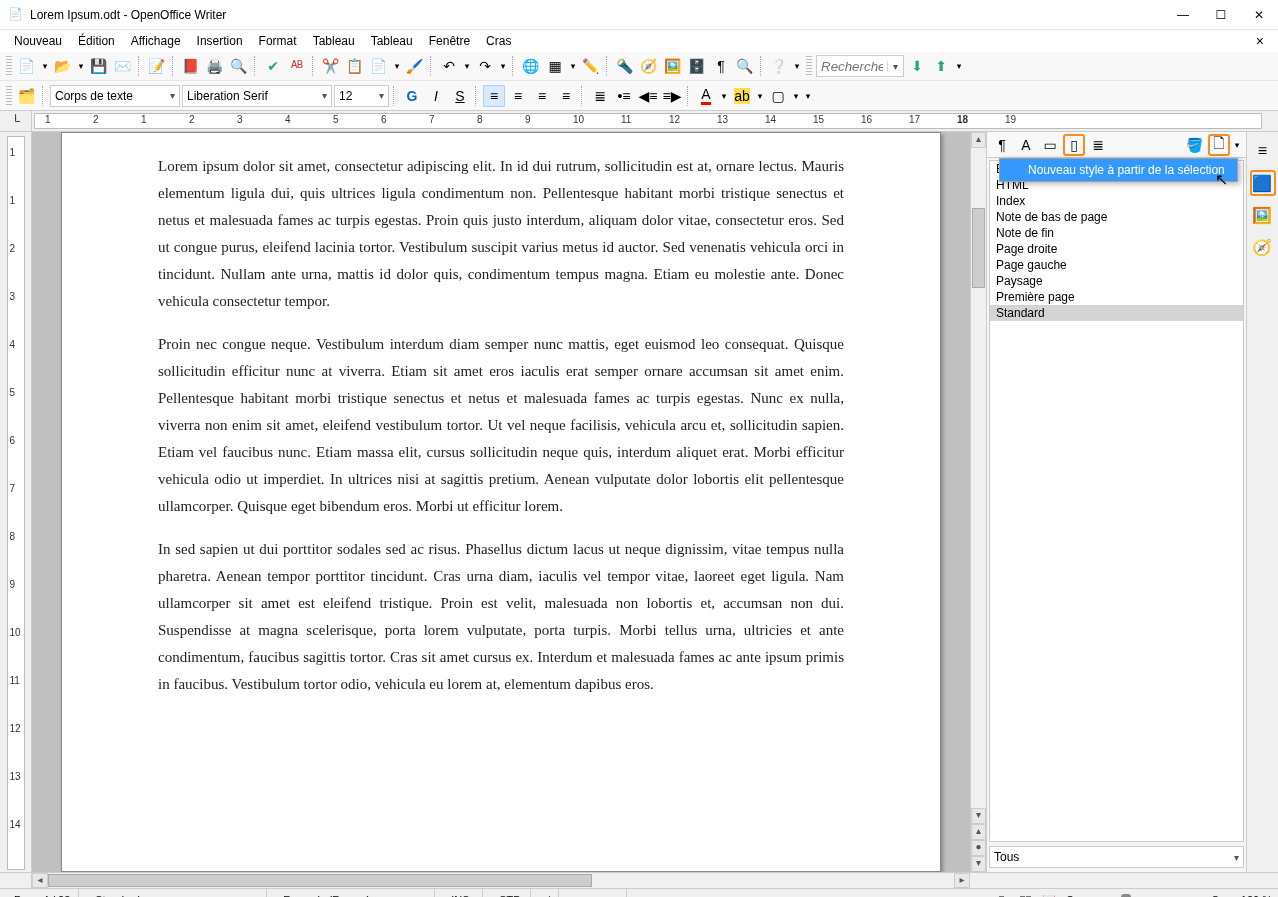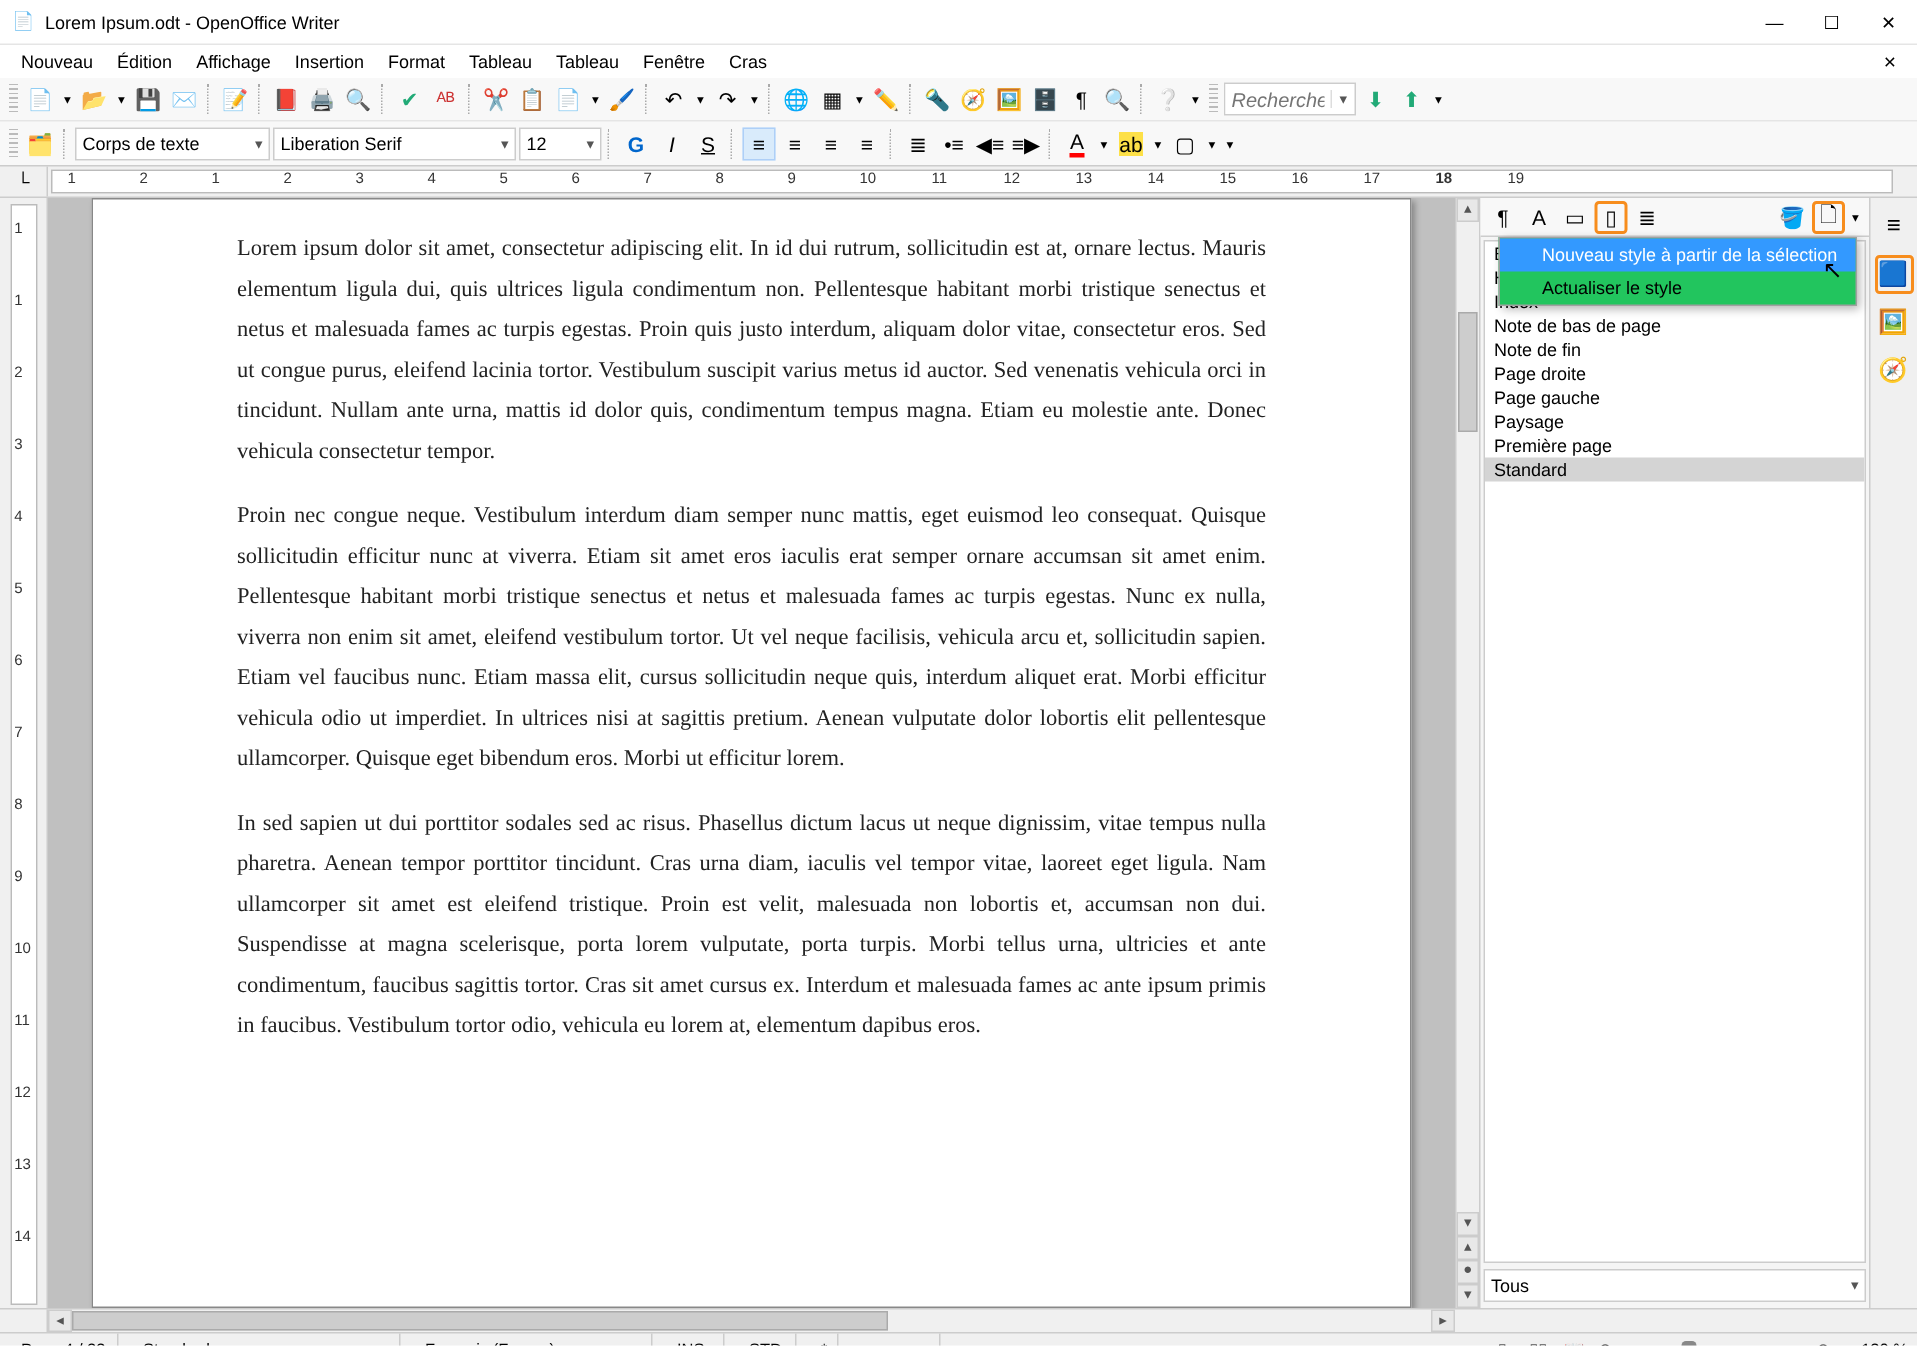--- a/index.html
+++ b/index.html
@@ -16,21 +16,21 @@
 .tbtn{width:22px;height:22px;display:flex;align-items:center;justify-content:center;border:1px solid transparent;cursor:pointer;font-size:14px;}
 .tsep{width:4px;height:20px;border-left:1px dotted #aaa;margin:0 2px;}
 .tgrip{width:6px;height:20px;background:repeating-linear-gradient(to bottom,#bbb 0,#bbb 1px,transparent 1px,transparent 3px);margin:0 2px;cursor:move;}
 .search-box{display:flex;align-items:center;border:1px solid #ccc;height:22px;background:#fff;}
 .search-box input{border:none;outline:none;font-style:italic;color:#888;width:70px;padding:0 4px;height:20px;}
 .search-box .dd{width:16px;text-align:center;font-size:10px;color:#555;cursor:pointer;border-left:1px solid #ddd;}
 .fmt-toolbar{height:30px;display:flex;align-items:center;padding:2px 4px;gap:2px;background:#f8f8f8;border-top:1px solid #e5e5e5;}
 .combo{height:22px;border:1px solid #ccc;background:#fff;display:flex;align-items:center;padding:0 4px;cursor:pointer;}
 .combo .dd{margin-left:auto;font-size:10px;color:#555;}
 .combo.style{width:130px;}
-.combo.font{width:162px;}
+.combo.font{width:150px;}
 .combo.size{width:55px;}
 .ruler-area{height:22px;display:flex;background:#f0f0f0;border-top:1px solid #ccc;border-bottom:1px solid #ccc;}
 .ruler-corner{width:32px;border-right:1px solid #ccc;display:flex;align-items:center;justify-content:center;}
 .ruler-h{flex:1;position:relative;background:#fff;margin:2px 16px 2px 2px;border:1px solid #bbb;overflow:hidden;}
 .ruler-h .tick{position:absolute;top:0;font-size:10px;color:#333;}
 .main-area{display:flex;height:740px;position:relative;}
 .ruler-v{width:32px;background:#f0f0f0;border-right:1px solid #ccc;display:flex;flex-direction:column;align-items:center;padding-top:2px;}
 .ruler-v-inner{width:18px;background:#fff;border:1px solid #bbb;flex:1;margin:0 2px 2px 2px;position:relative;overflow:hidden;}
 .ruler-v-inner .vtick{position:absolute;left:2px;font-size:10px;color:#333;}
 .doc-view{flex:1;background:#c0c0c0;overflow:hidden;position:relative;}
@@ -265,21 +265,20 @@
       <span class="tbtn hl-box">▯</span>
       <span class="tbtn">≣</span>
       <span class="spacer"></span>
       <span class="tbtn">🪣</span>
       <span class="tbtn hl-box">🗋</span>
       <span class="tbtn" style="width:10px;font-size:9px;">▾</span>
     </div>
 
     <div class="context-menu" style="top:26px;left:12px;">
       <div class="mitem hl">Nouveau style à partir de la sélection</div>
-      <div class="mitem">Actualiser le style</div>
     </div>
 
     <div style="position:absolute;top:38px;left:228px;z-index:11;font-size:16px;">↖</div>
 
     <div class="styles-list" id="styles-list">
         <div class="item">Enveloppe</div>
         <div class="item">HTML</div>
         <div class="item">Index</div>
         <div class="item">Note de bas de page</div>
         <div class="item">Note de fin</div>

